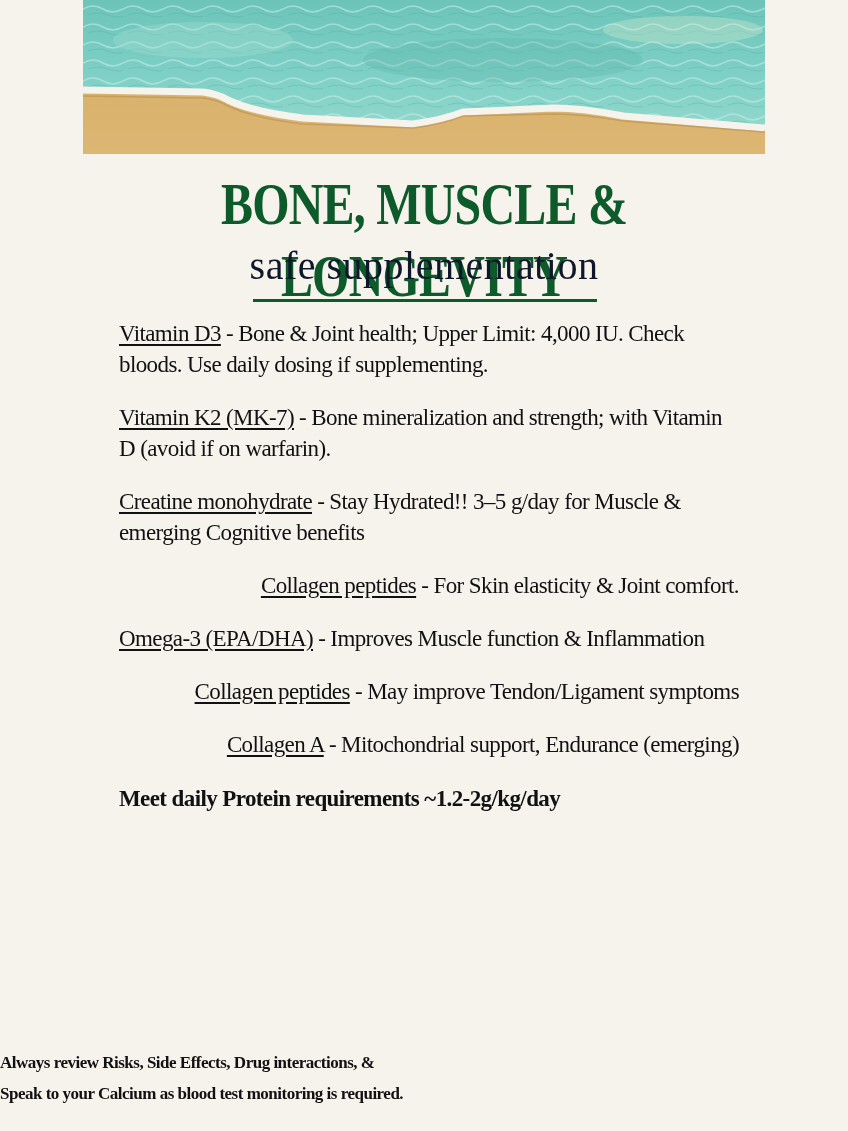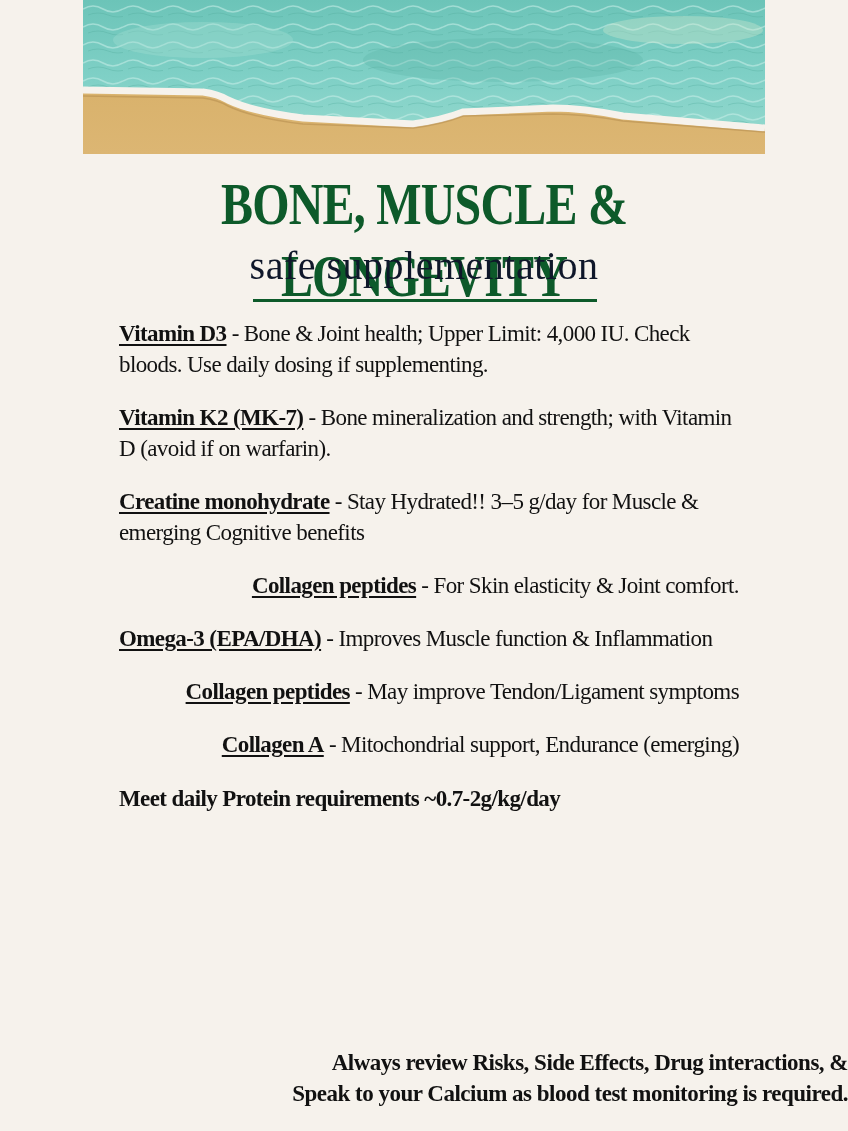--- a/index.html
+++ b/index.html
@@ -40,33 +40,33 @@
     .items {
       position: absolute; left: 119px; top: 318px; width: 620px;
     }
     .item {
       font-size: 23px; line-height: 31px;
       margin: 0 0 22px 0;
       letter-spacing: -0.6px;
     }
     .item.single { margin-bottom: 22px; text-align: right; }
     .item .name {
-      font-weight: bold;
+      font-weight: normal;
       text-decoration: underline;
       text-underline-offset: 3px;
     }
     .protein {
       font-size: 23px; line-height: 31px; font-weight: bold;
       letter-spacing: -0.6px;
     }
     .footer {
       position: absolute; left: 0; width: 848px; top: 1047px;
-      text-align: right;
+      text-align: left;
       font-weight: bold;
-      font-size: 23px; line-height: 31px;
+      font-size: 17px; line-height: 31px;
       letter-spacing: -0.5px;
     }
   </style>
 </head>
 <body>
 
 <div class="hero">
   <svg viewBox="0 0 682 154" preserveAspectRatio="none">
     <defs>
       <linearGradient id="water" x1="0" y1="0" x2="0" y2="1">
@@ -99,19 +99,19 @@
 <div class="rule"></div>
 
 <div class="items">
   <p class="item"><span class="name">Vitamin D3</span><span> - Bone &amp; Joint health; Upper Limit: 4,000 IU. Check bloods. Use daily dosing if supplementing.</span></p>
   <p class="item"><span class="name">Vitamin K2 (MK-7)</span><span> - Bone mineralization and strength; with Vitamin D (avoid if on warfarin).</span></p>
   <p class="item"><span class="name">Creatine monohydrate</span><span> - Stay Hydrated!! 3–5 g/day for Muscle &amp; emerging Cognitive benefits</span></p>
   <p class="item single"><span class="name">Collagen peptides</span><span> - For Skin elasticity &amp; Joint comfort.</span></p>
   <p class="item"><span class="name">Omega-3 (EPA/DHA)</span><span> - Improves Muscle function &amp; Inflammation</span></p>
   <p class="item single"><span class="name">Collagen peptides</span><span> - May improve Tendon/Ligament symptoms</span></p>
   <p class="item single"><span class="name">Collagen A</span><span> - Mitochondrial support, Endurance (emerging)</span></p>
-  <p class="protein">Meet daily Protein requirements ~0.7-2g/kg/day</p>
+  <p class="protein">Meet daily Protein requirements ~1.2-2g/kg/day</p>
 </div>
 
 <div class="footer">
   <div>Always review Risks, Side Effects, Drug interactions, &amp;</div>
   <div>Speak to your Calcium as blood test monitoring is required.</div>
 </div>
 
 </body></html>

